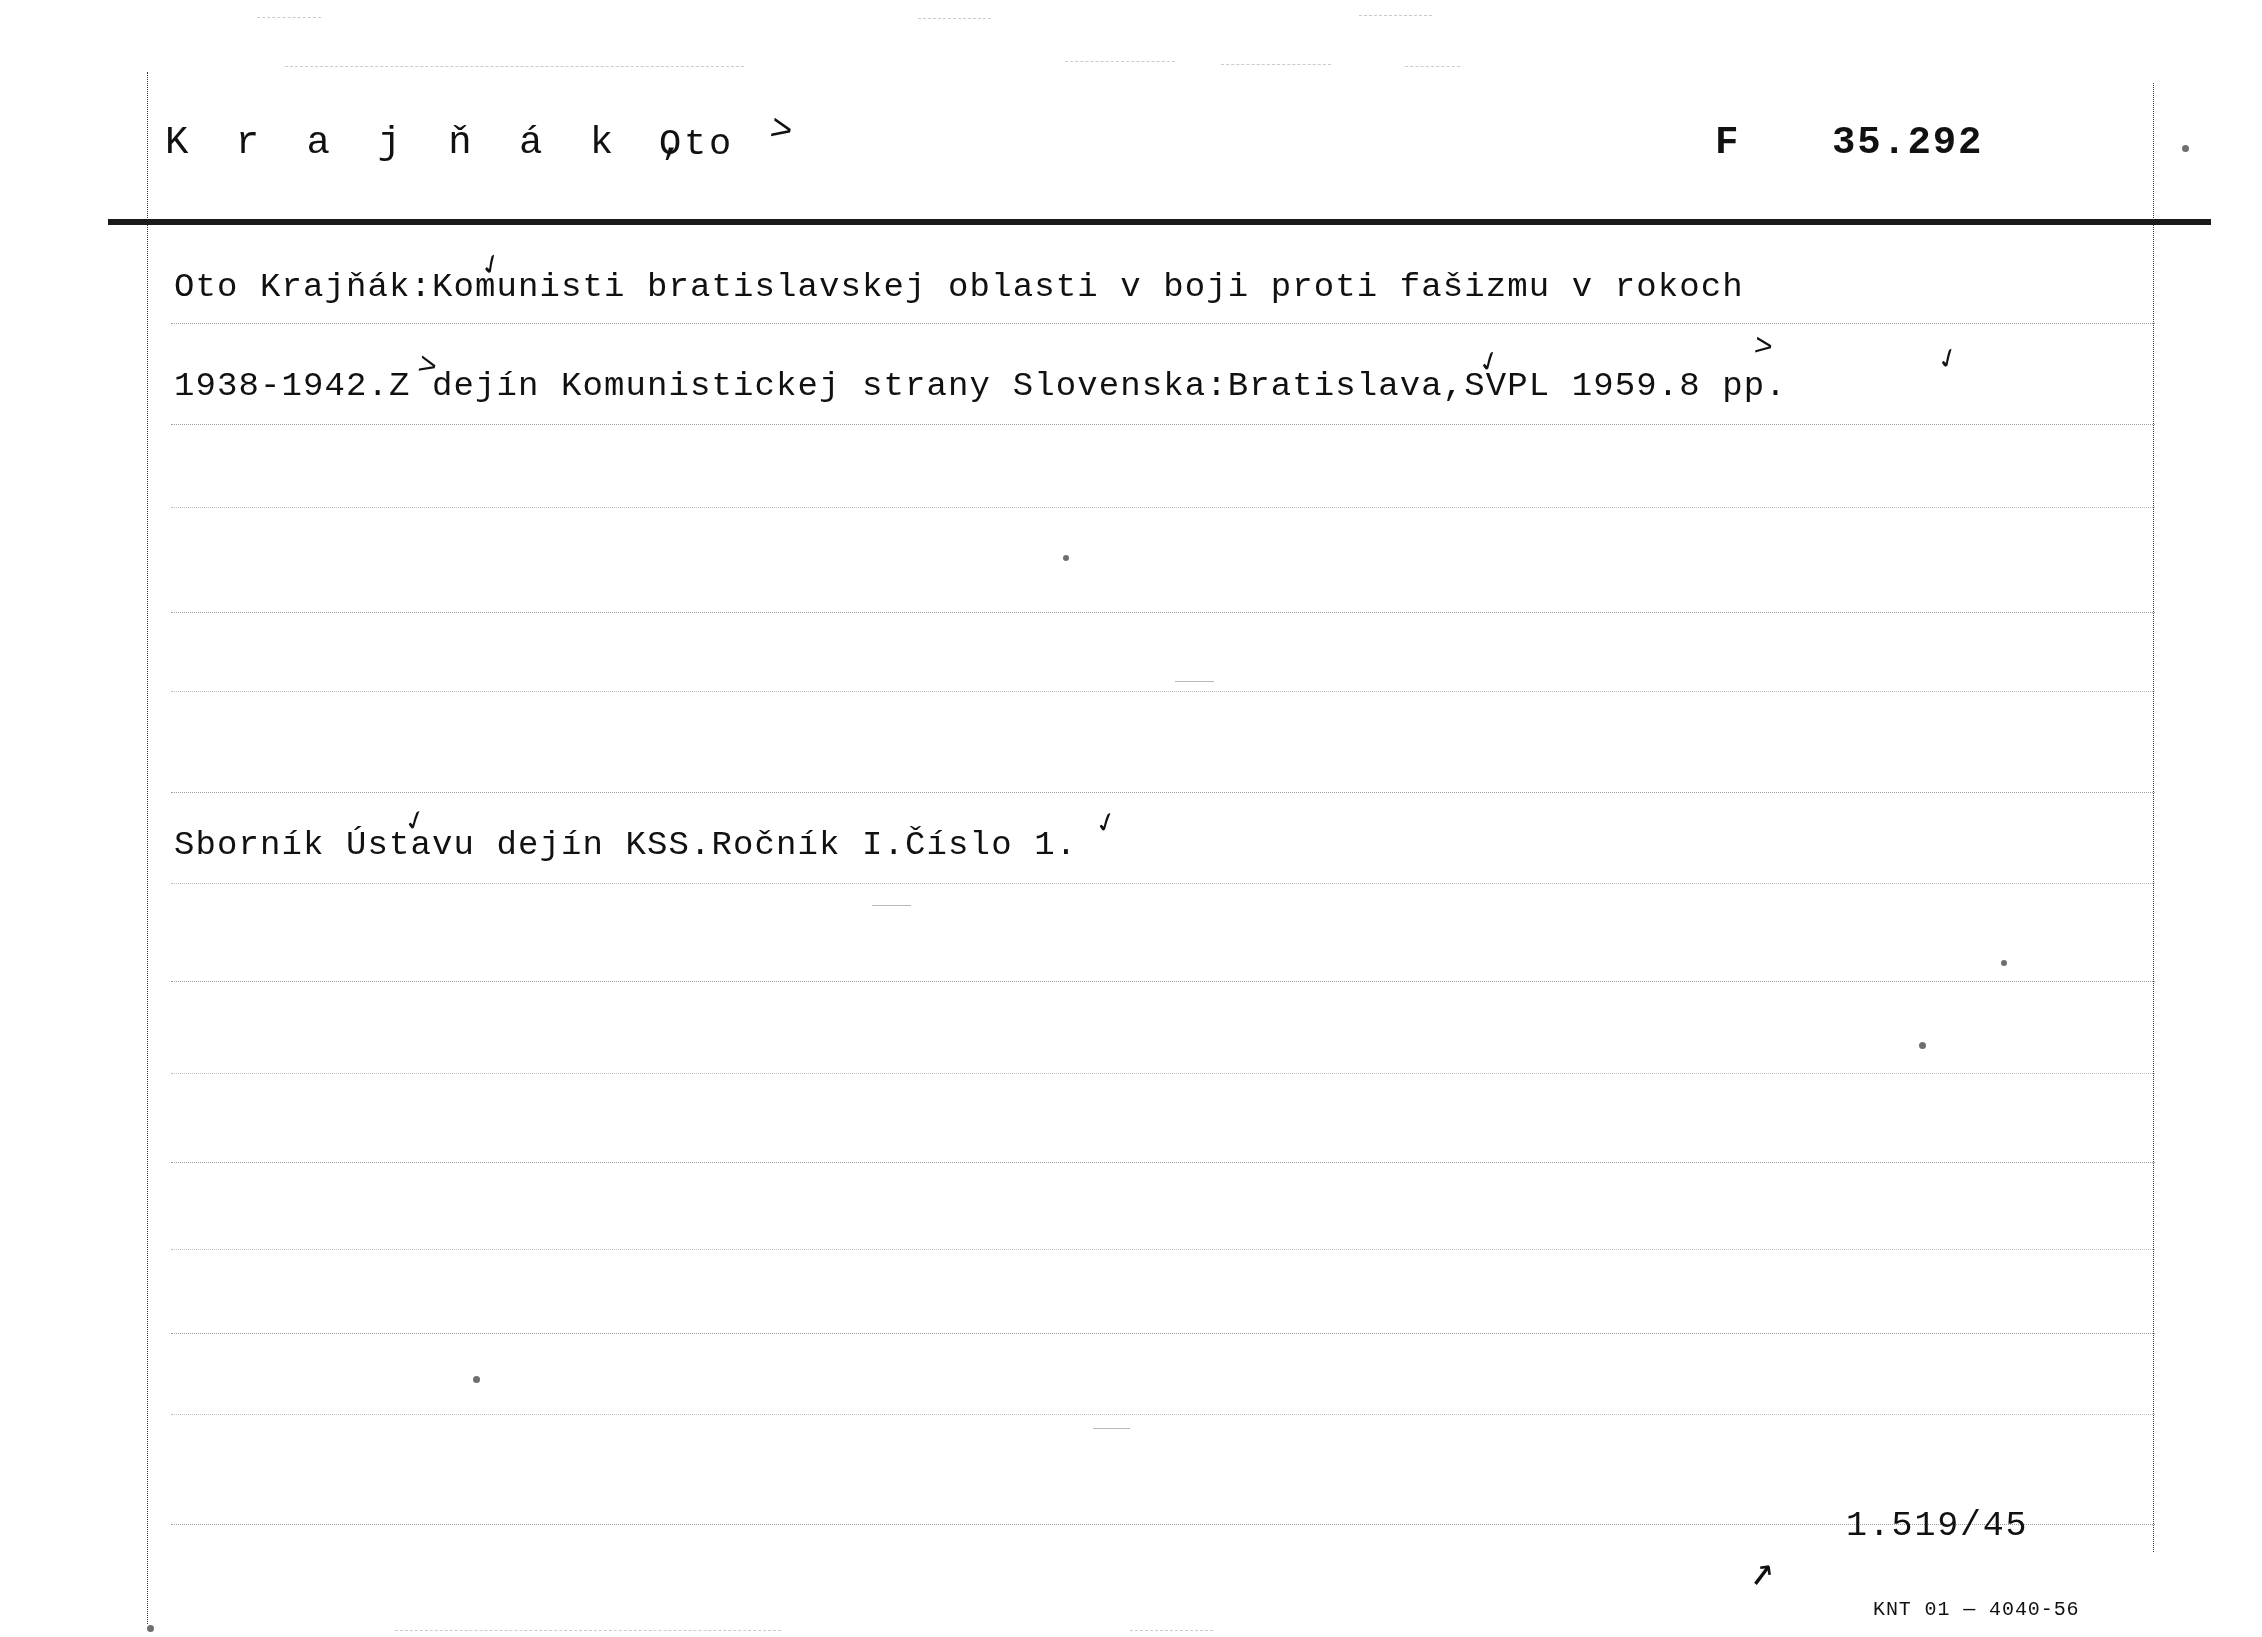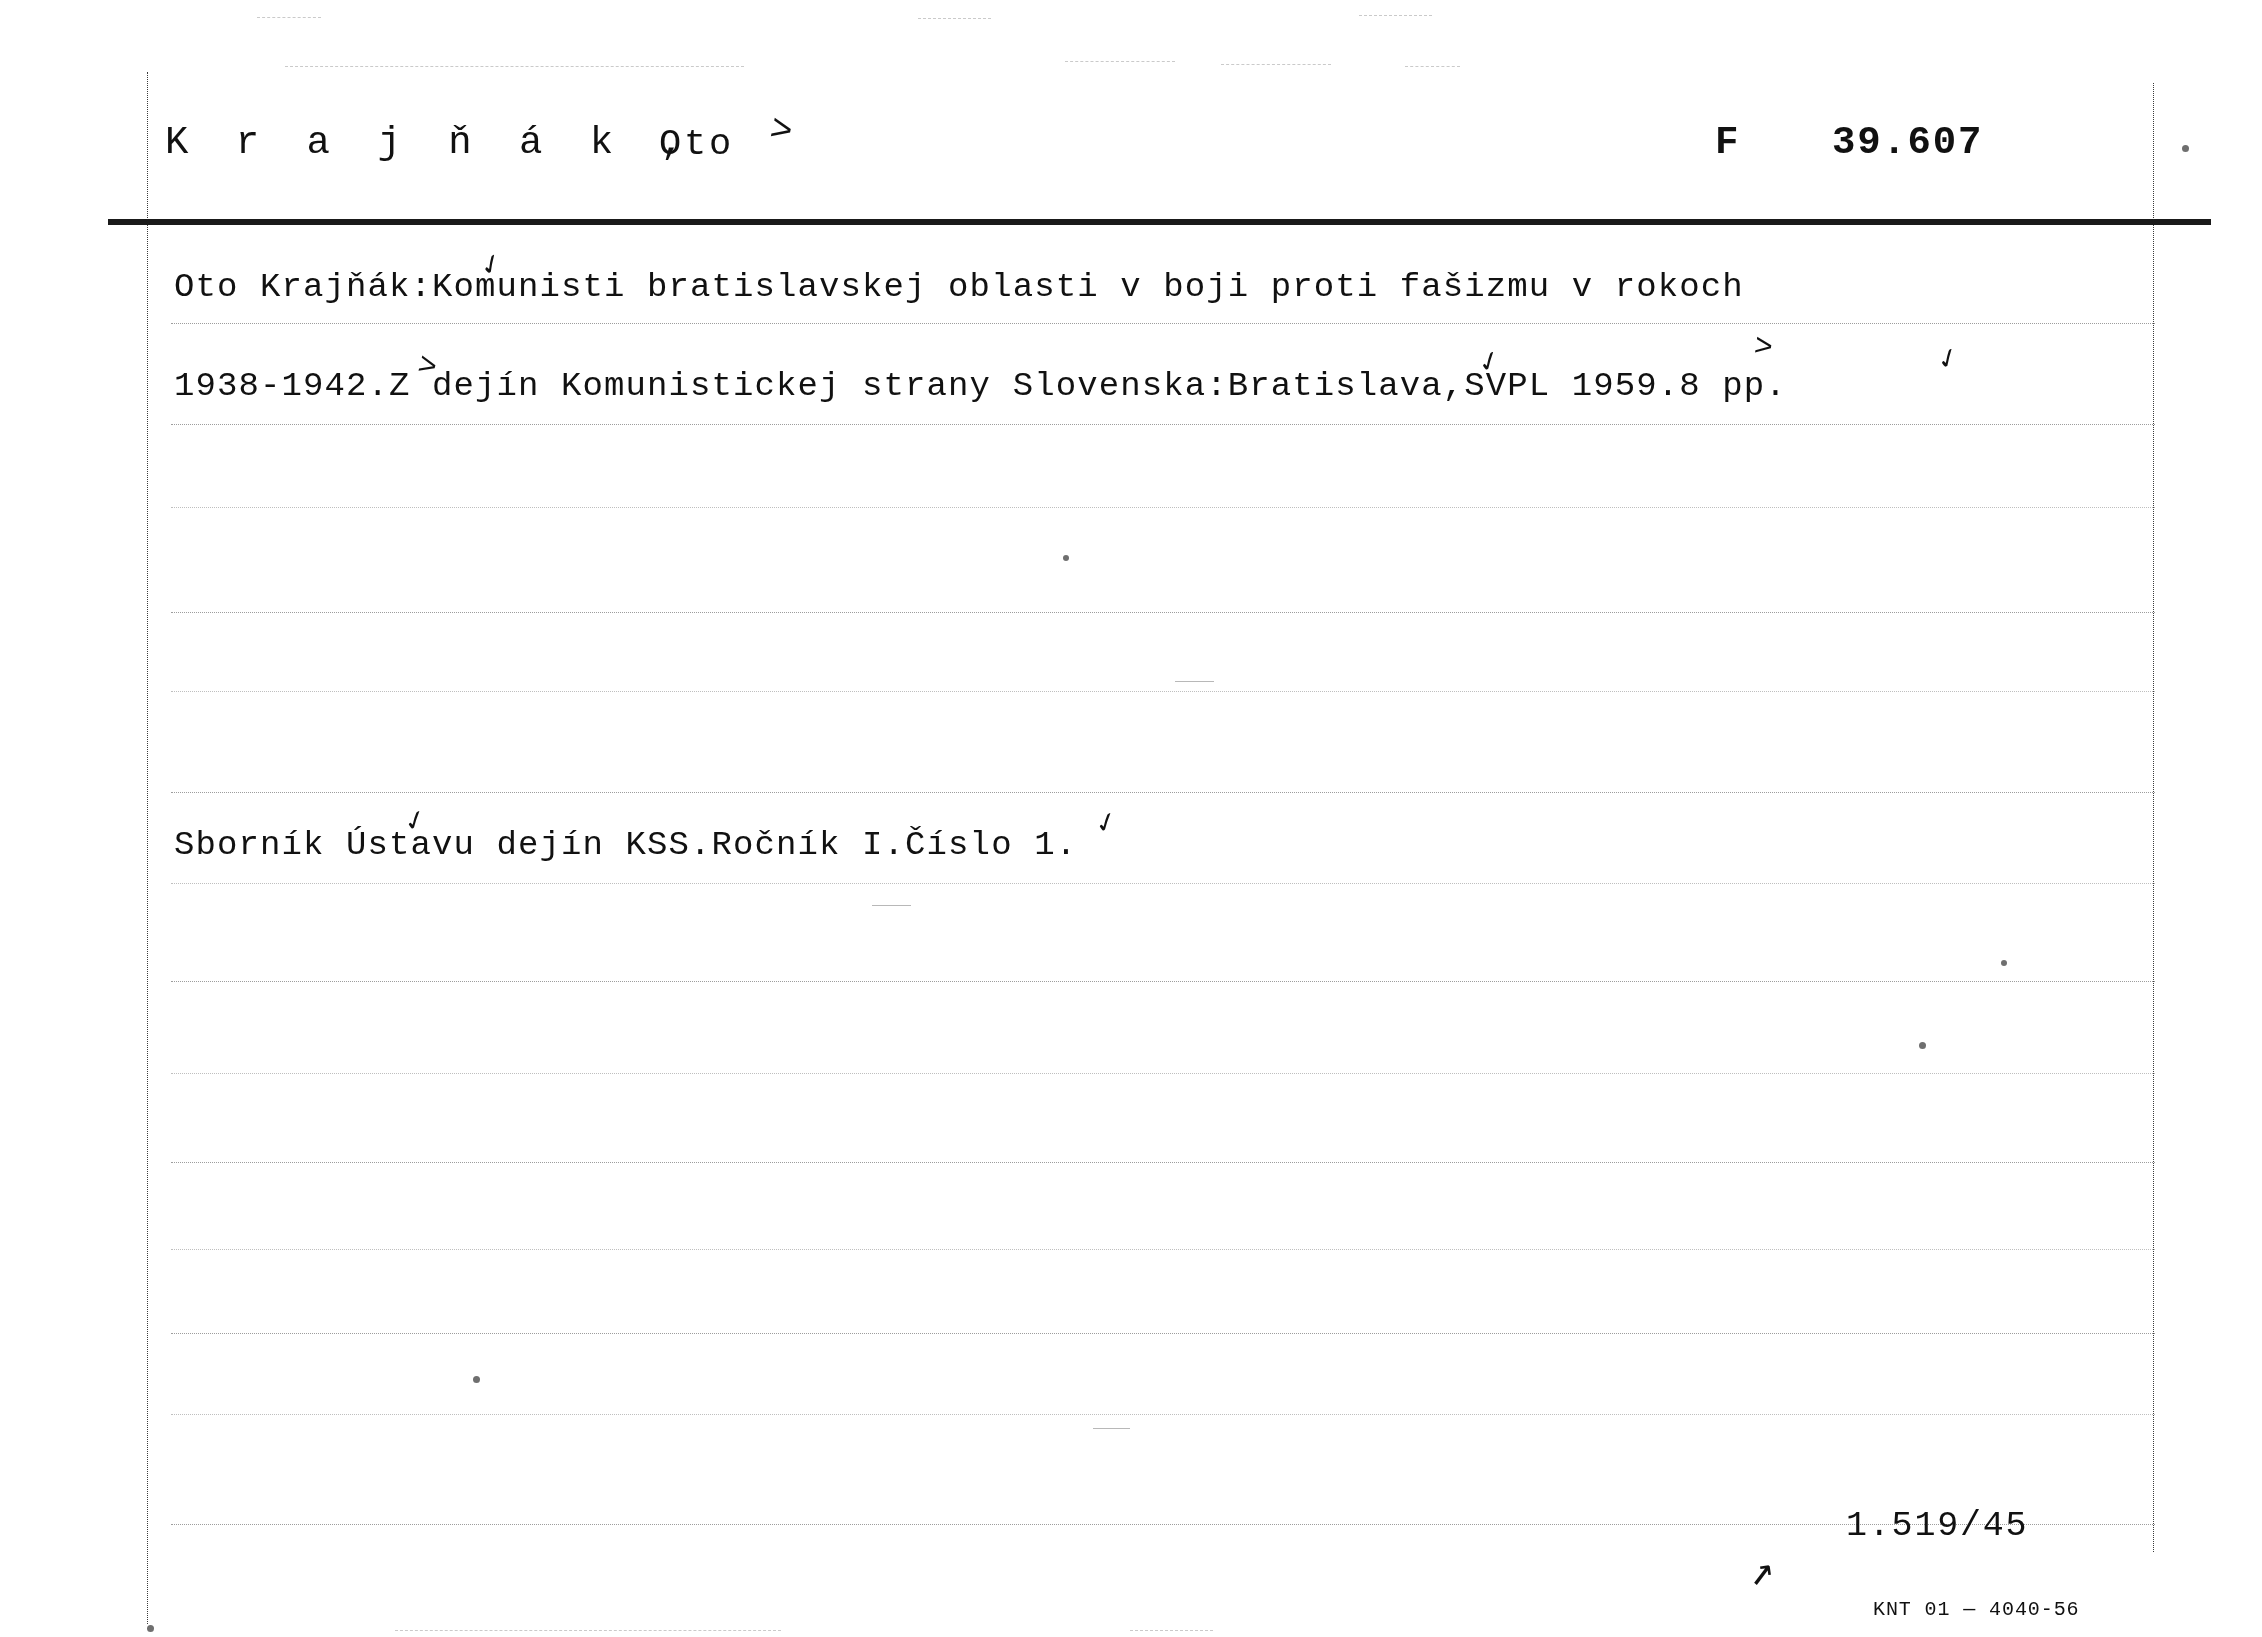--- a/index.html
+++ b/index.html
@@ -175,21 +175,21 @@
   <div class="rule-dot patchy" style="left:1359px; top:14.7px;  width:73px;"></div>
   <div class="rule-dot patchy" style="left:285px;  top:66px;  width:459px;"></div>
   <div class="rule-dot patchy" style="left:1065px; top:61px;  width:110px;"></div>
   <div class="rule-dot patchy" style="left:1221px; top:64px;  width:110px;"></div>
   <div class="rule-dot patchy" style="left:1405px; top:66px;  width:55px;"></div>
 
   <div class="hdr-name">K r a j ň á k ,</div>
   <div class="hdr-first">Oto</div>
   <div class="hdr-caret">&gt;</div>
   <div class="hdr-class">F</div>
-  <div class="hdr-num">39.607</div>
+  <div class="hdr-num">35.292</div>
 
   <div class="body-line l1">Oto Krajňák:Komunisti bratislavskej oblasti v boji proti fašizmu v rokoch</div>
   <div class="body-line l2">1938-1942.Z dejín Komunistickej strany Slovenska:Bratislava,SVPL 1959.8 pp.</div>
   <div class="body-line l3">Sborník Ústavu dejín KSS.Ročník I.Číslo 1.</div>
 
   <div class="mark tick" style="left:482px;  top:250px; transform:rotate(-25deg);">✓</div>
   <div class="mark" style="left:418px;  top:351px; transform:rotate(14deg);">&gt;</div>
   <div class="mark tick" style="left:1480px; top:347px; transform:rotate(-20deg);">✓</div>
   <div class="mark tick" style="left:1939px; top:344px; transform:rotate(-22deg);">✓</div>
   <div class="mark" style="left:1754px; top:332px; transform:rotate(8deg);">&gt;</div>

